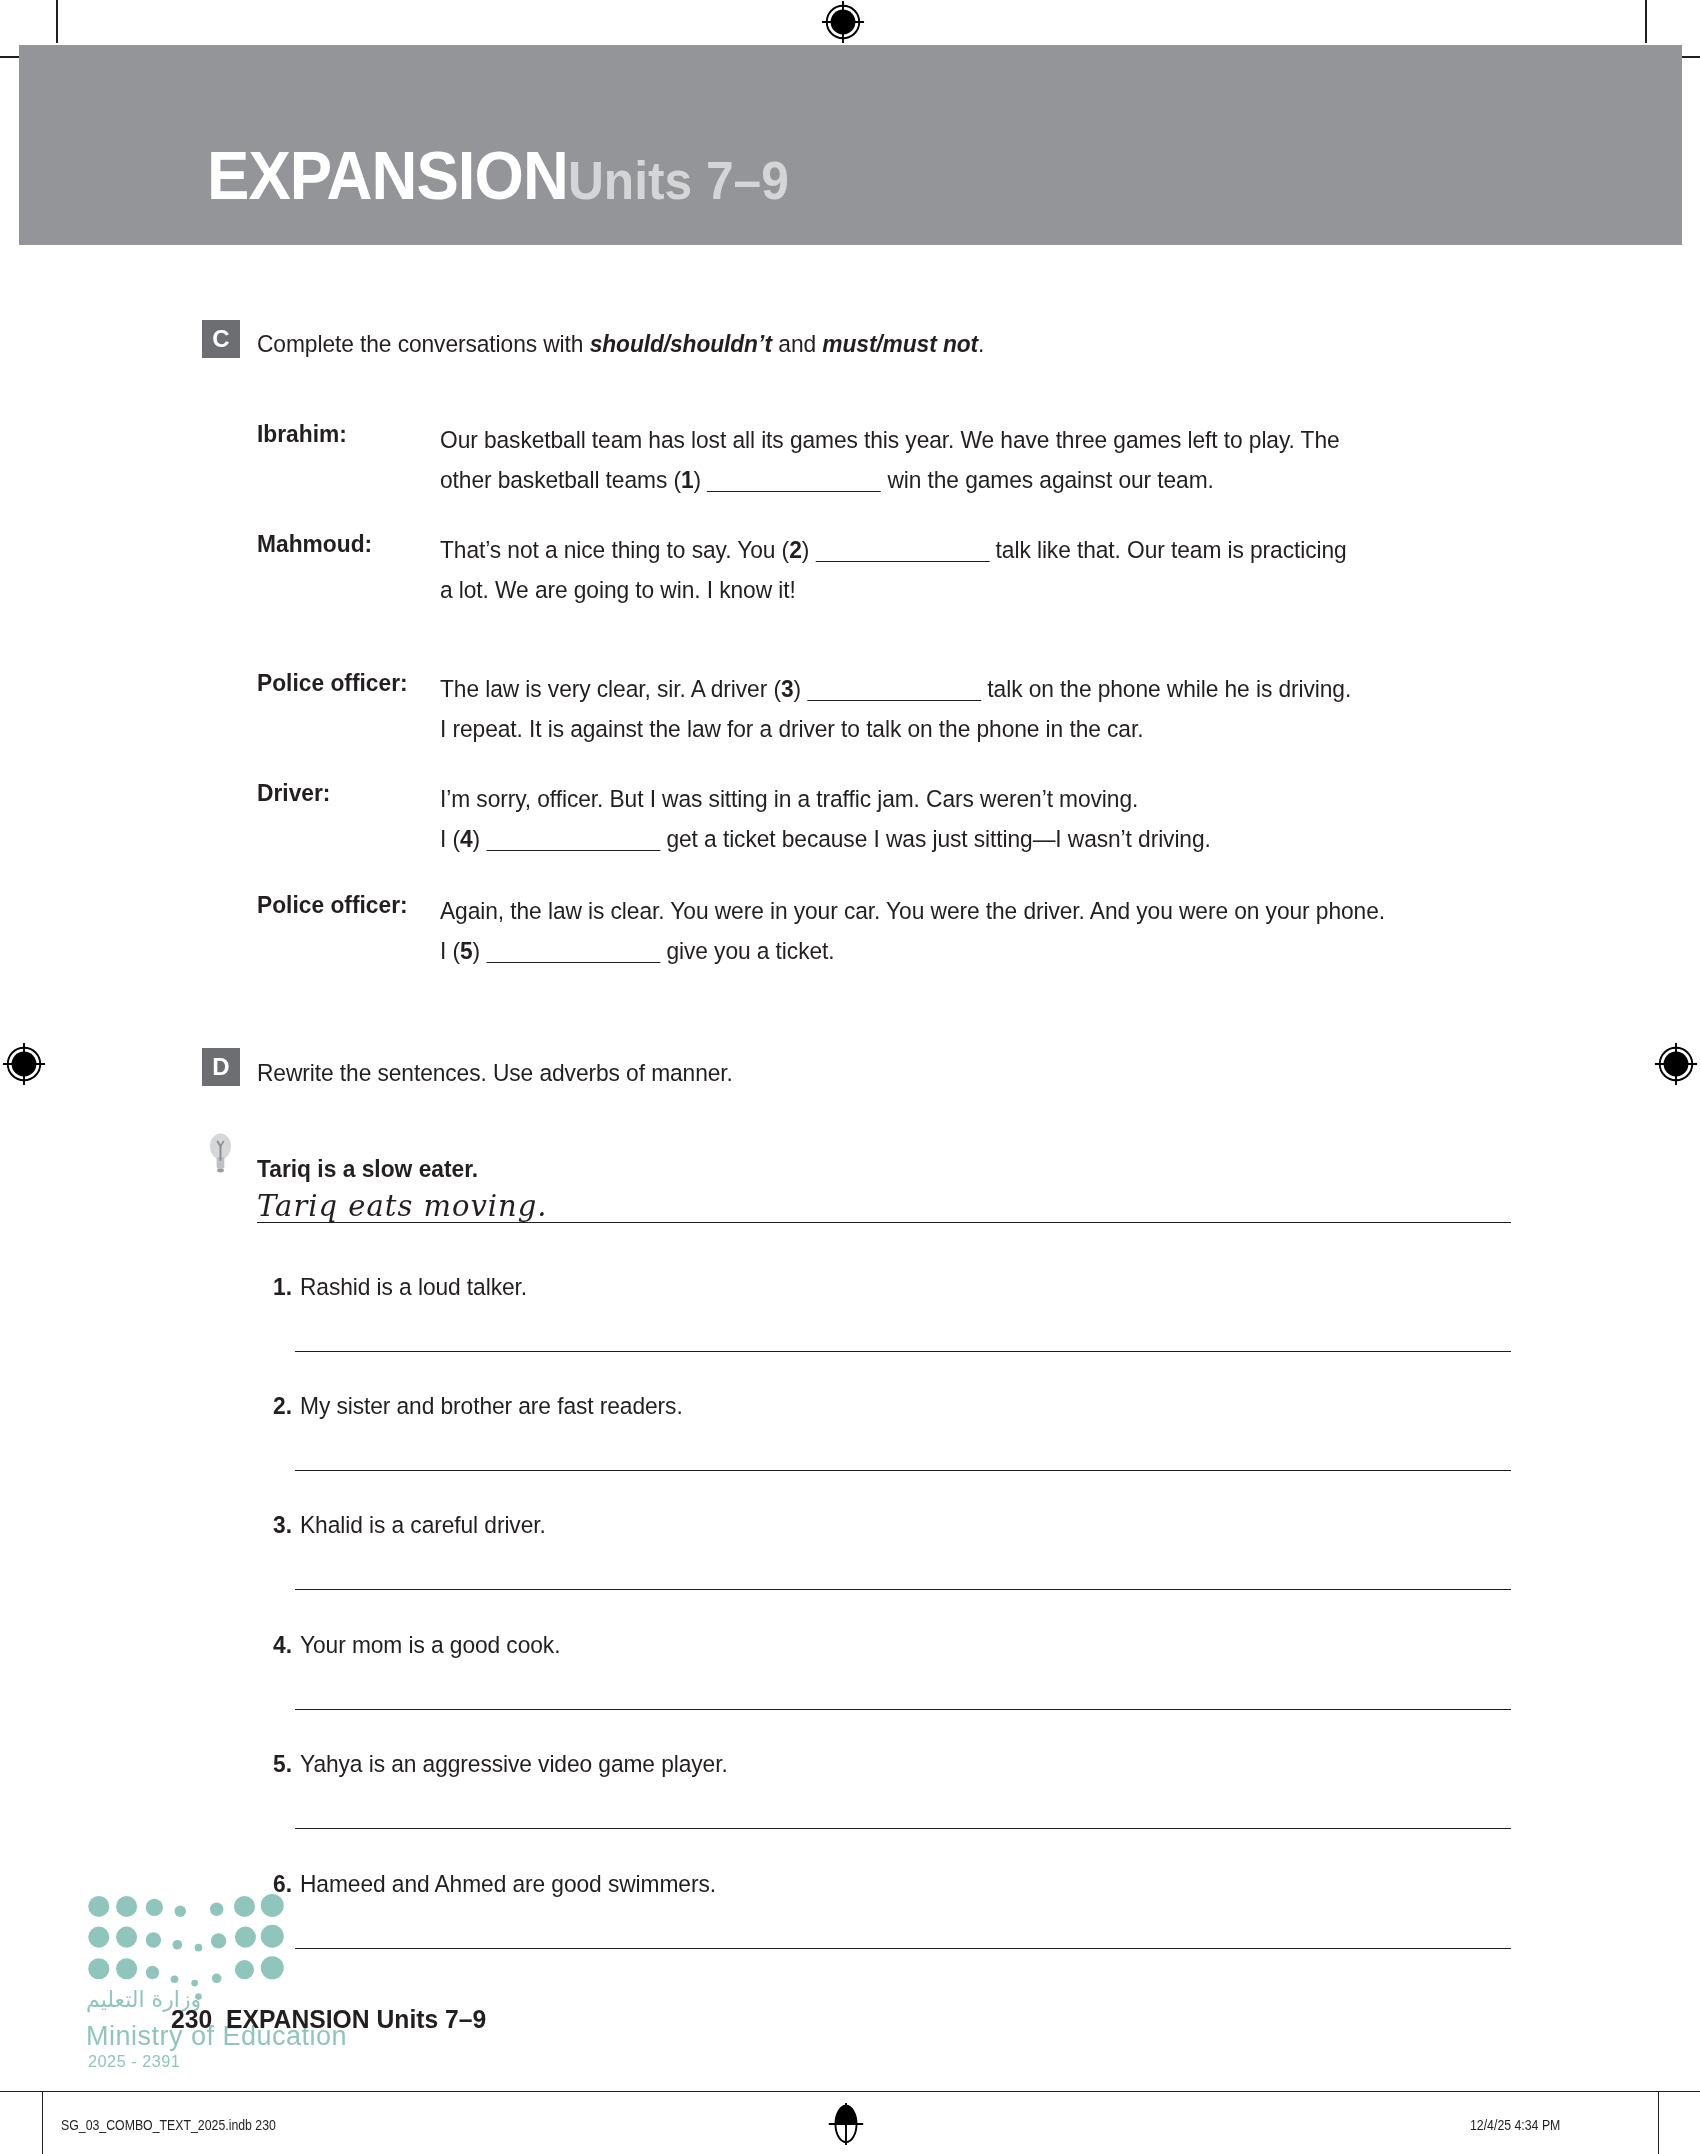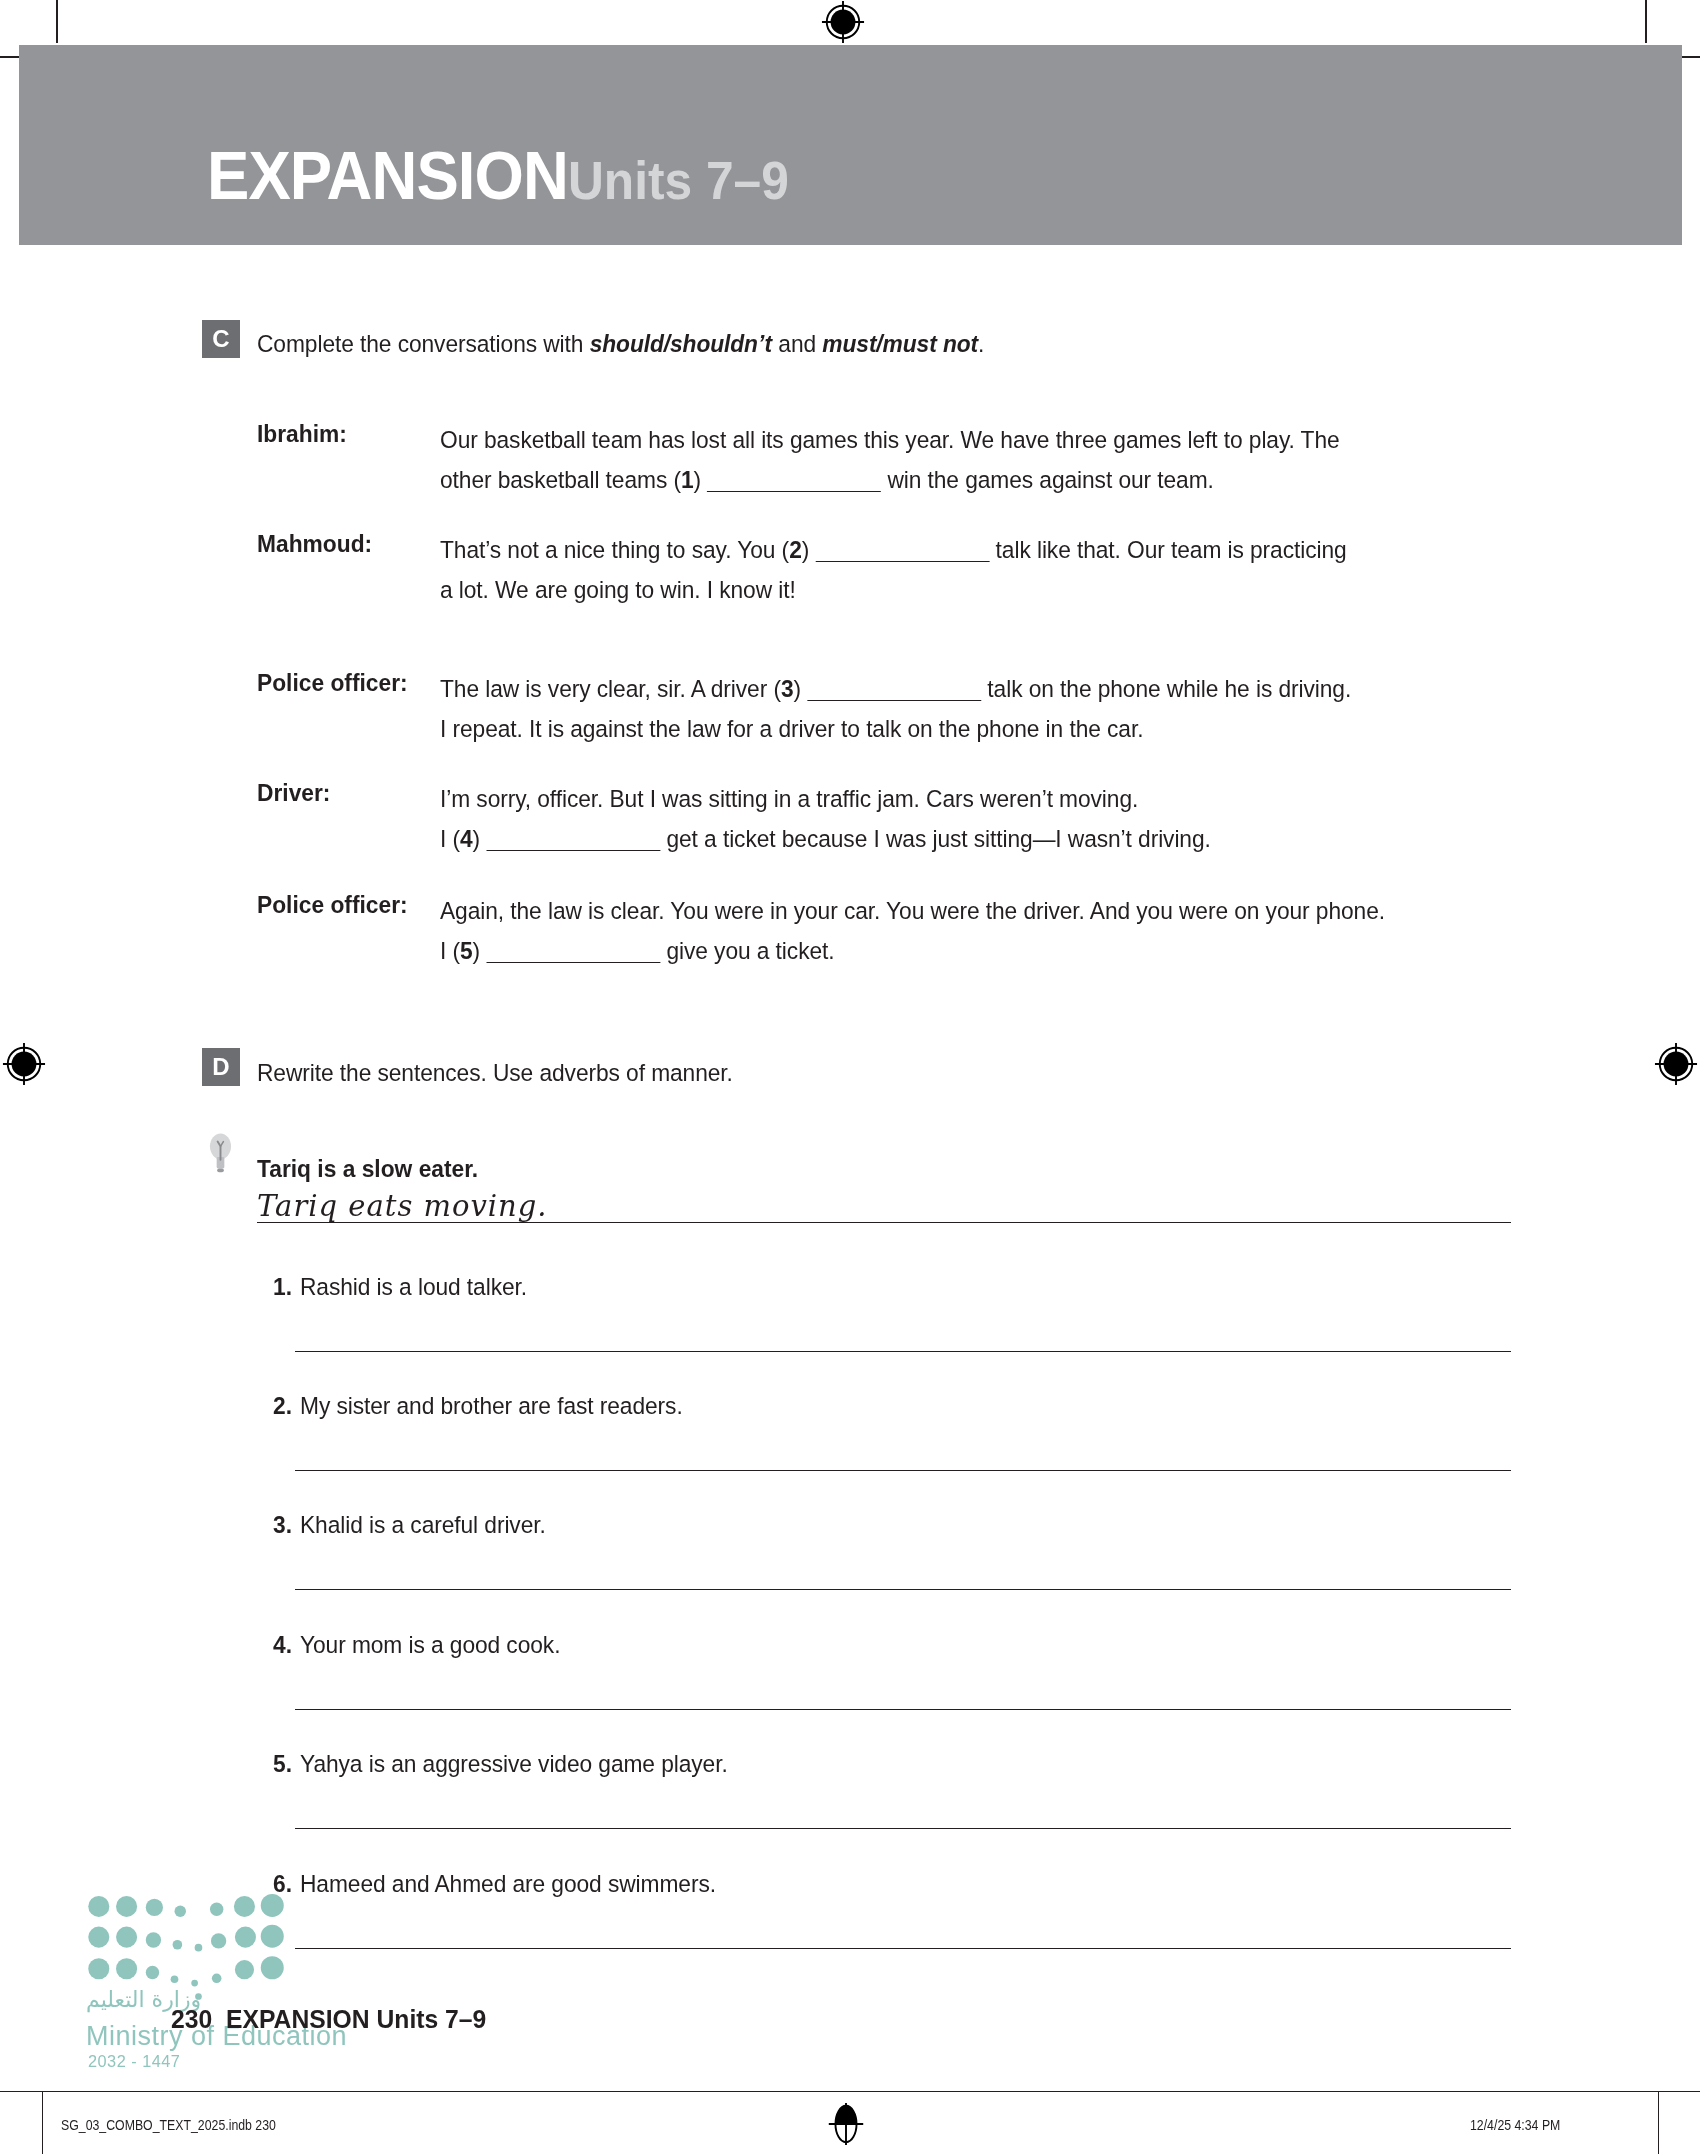--- a/index.html
+++ b/index.html
@@ -364,21 +364,21 @@
         <circle cx="114" cy="94" r="3.5"></circle>
           <circle cx="137" cy="89" r="5"></circle>
           <circle cx="166" cy="80" r="10"></circle>
           <circle cx="195" cy="78" r="12"></circle>
         <circle cx="118" cy="108" r="3.5"></circle>
       </g>
     </svg>
   </div>
   <div class="moe-arabic">وزارة التعليم</div>
   <div class="moe-en">Ministry of Education</div>
-  <div class="moe-year">2032 - 1447</div>
+  <div class="moe-year">2025 - 2391</div>
 
   <div class="page-footer">
     <span class="pnum">230</span>&nbsp;&nbsp;<span>EXPANSION Units 7–9</span>
   </div>
 
 </div>
 
 <div class="print-rule-h" style="top:2091px;"></div>
 <div class="print-rule-v" style="left:42px; top:2091px; height:63px;"></div>
 <div class="print-rule-v" style="left:1658px; top:2091px; height:63px;"></div>

